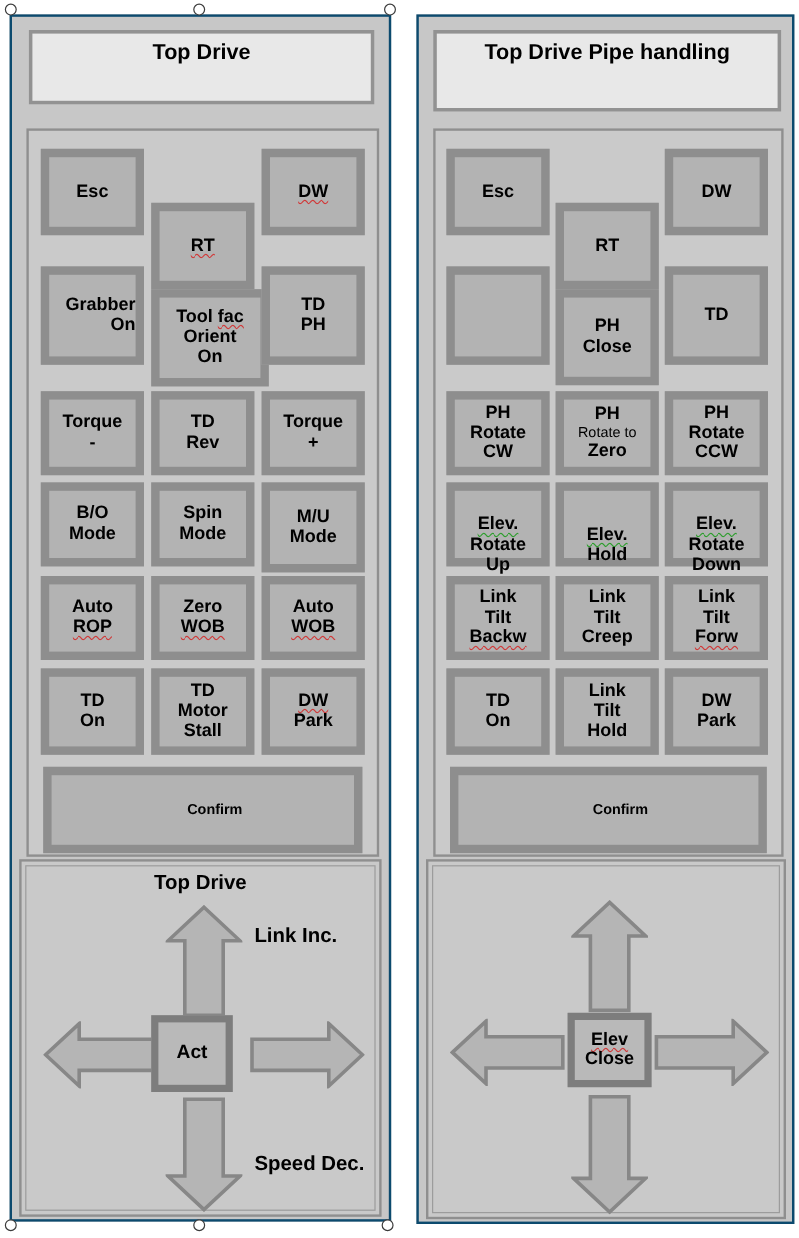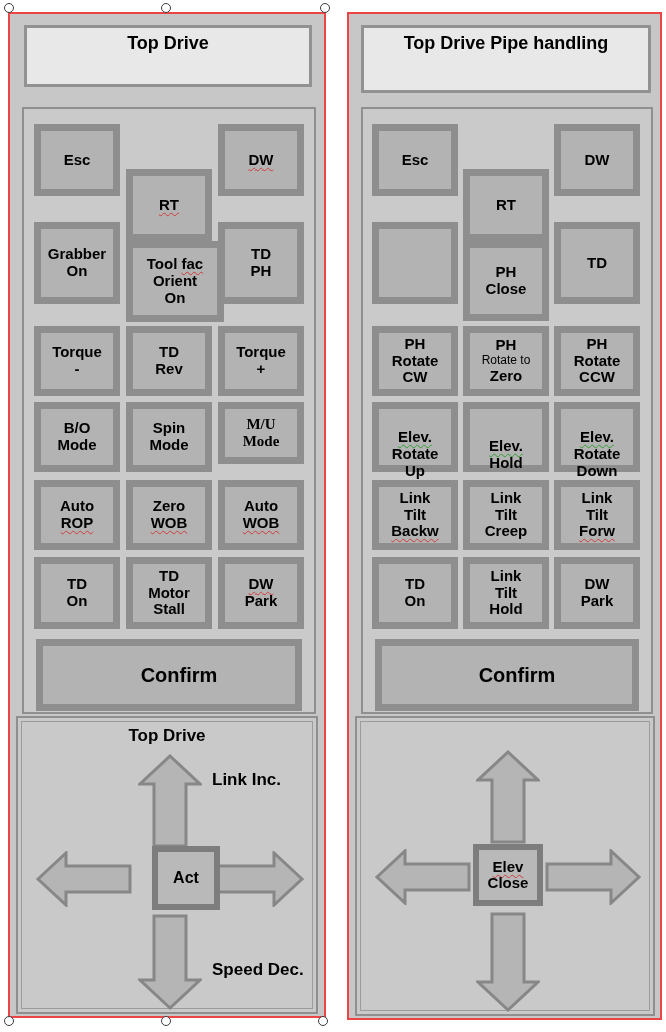--- a/index.html
+++ b/index.html
@@ -1,26 +1,26 @@
 <!DOCTYPE html>
 <html><head>
 <meta charset="utf-8">
 <style>
   html,body{margin:0;padding:0;background:#ffffff;}
   #screen{position:relative;width:666px;height:1032px;background:#ffffff;overflow:hidden;
           font-family:"Liberation Sans", sans-serif;color:#000;}
-  .panel{position:absolute;background:#c7c7c7;border:2px solid #ef4444;box-sizing:border-box;}
+  .panel{position:absolute;background:#c7c7c7;border:2px solid #0c4a6e;box-sizing:border-box;}
   .title-box{position:absolute;background:#e8e8e8;border:3px solid #929292;box-sizing:border-box;
              display:flex;justify-content:center;align-items:flex-start;
              font-weight:bold;font-size:18px;padding-top:5px;}
   .btn-area{position:absolute;background:#cacaca;border:2px solid #8f8f8f;box-sizing:border-box;}
   .btn{position:absolute;background:#b3b3b3;border:7px solid #8e8e8e;box-sizing:border-box;
        display:flex;flex-direction:column;align-items:center;justify-content:center;
        font-weight:bold;font-size:15px;line-height:1.12;text-align:center;cursor:default;}
-  .btn.wide{font-size:20px;padding-left:20px;}
+  .btn.wide{font-size:12px;padding-left:20px;}
   .small-line{font-size:12px;font-weight:normal;}
   .joystick{position:absolute;background:#c9c9c9;border:2px solid #8f8f8f;box-sizing:border-box;}
   .joy-inner{position:absolute;left:3px;top:3px;right:3px;bottom:3px;border:1px solid #9c9c9c;}
   .joy-title{position:absolute;left:0;right:0;top:4px;text-align:center;font-weight:bold;font-size:17px;}
   .joy-label{position:absolute;font-weight:bold;font-size:17px;white-space:nowrap;}
   .joy-center{position:absolute;background:#b9b9b9;border:6px solid #7d7d7d;box-sizing:border-box;
               display:flex;flex-direction:column;align-items:center;justify-content:center;
               font-weight:bold;font-size:16px;line-height:1.1;text-align:center;}
   .arrow{position:absolute;}
   .sq-red{text-decoration-line:underline;text-decoration-style:wavy;text-decoration-color:#d03a3a;
@@ -46,21 +46,21 @@
       <div class="btn" style="left:10px;top:15px;width:86px;height:72px;">
         <span>Esc</span>
       </div>
       <div class="btn" style="left:102px;top:60px;width:86px;height:72px;">
         <span class="sq-red">RT</span>
       </div>
       <div class="btn" style="left:194px;top:15px;width:86px;height:72px;">
         <span class="sq-red">DW</span>
       </div>
 
-      <div class="btn" style="left:10px;top:113px;width:86px;height:82px;">
+      <div class="btn" style="left:10px;top:113px;width:86px;height:82px;align-items:flex-end;">
         <span>Grabber</span>
         <span>On</span>
       </div>
       <div class="btn" style="left:102px;top:132px;width:98px;height:81px;">
         <span><span>Tool </span><span class="sq-red">fac</span></span>
         <span>Orient</span>
         <span>On</span>
       </div>
       <div class="btn" style="left:194px;top:113px;width:86px;height:82px;">
         <span>TD</span>
@@ -81,21 +81,21 @@
       </div>
 
       <div class="btn" style="left:10px;top:293px;width:86px;height:70px;">
         <span>B/O</span>
         <span>Mode</span>
       </div>
       <div class="btn" style="left:102px;top:293px;width:86px;height:70px;">
         <span>Spin</span>
         <span>Mode</span>
       </div>
-      <div class="btn" style="left:194px;top:293px;width:86px;height:62px;font-family:Liberation Serif, serif;">
+      <div class="btn" style="left:194px;top:293px;width:86px;height:75px;">
         <span>M/U</span>
         <span>Mode</span>
       </div>
 
       <div class="btn" style="left:10px;top:371px;width:86px;height:70px;">
         <span>Auto</span>
         <span class="sq-red">ROP</span>
       </div>
       <div class="btn" style="left:102px;top:371px;width:86px;height:70px;">
         <span>Zero</span>
@@ -137,21 +137,21 @@
         <svg class="arrow" style="left:14px;top:129px;" width="96" height="56">
           <polygon points="2,28 30,2 30,15 94,15 94,41 30,41 30,54" fill="#b5b5b5" stroke="#878787" stroke-width="3"></polygon>
         </svg>
         <svg class="arrow" style="left:186px;top:129px;" width="96" height="56">
           <polygon points="94,28 66,2 66,15 2,15 2,41 66,41 66,54" fill="#b5b5b5" stroke="#878787" stroke-width="3"></polygon>
         </svg>
         <svg class="arrow" style="left:116px;top:192px;" width="64" height="96">
           <polygon points="32,94 2,66 16,66 16,2 48,2 48,66 62,66" fill="#b5b5b5" stroke="#878787" stroke-width="3"></polygon>
         </svg>
 
-        <div class="joy-center" style="left:130px;top:124px;width:68px;height:64px;">
+        <div class="joy-center" style="left:104px;top:124px;width:68px;height:64px;">
           <span>Act</span>
         </div>
       </div>
     </div>
   </div>
 
   <div class="handle" style="left:4px;top:3px;"></div>
   <div class="handle" style="left:161px;top:3px;"></div>
   <div class="handle" style="left:320px;top:3px;"></div>
   <div class="handle" style="left:4px;top:1016px;"></div>

